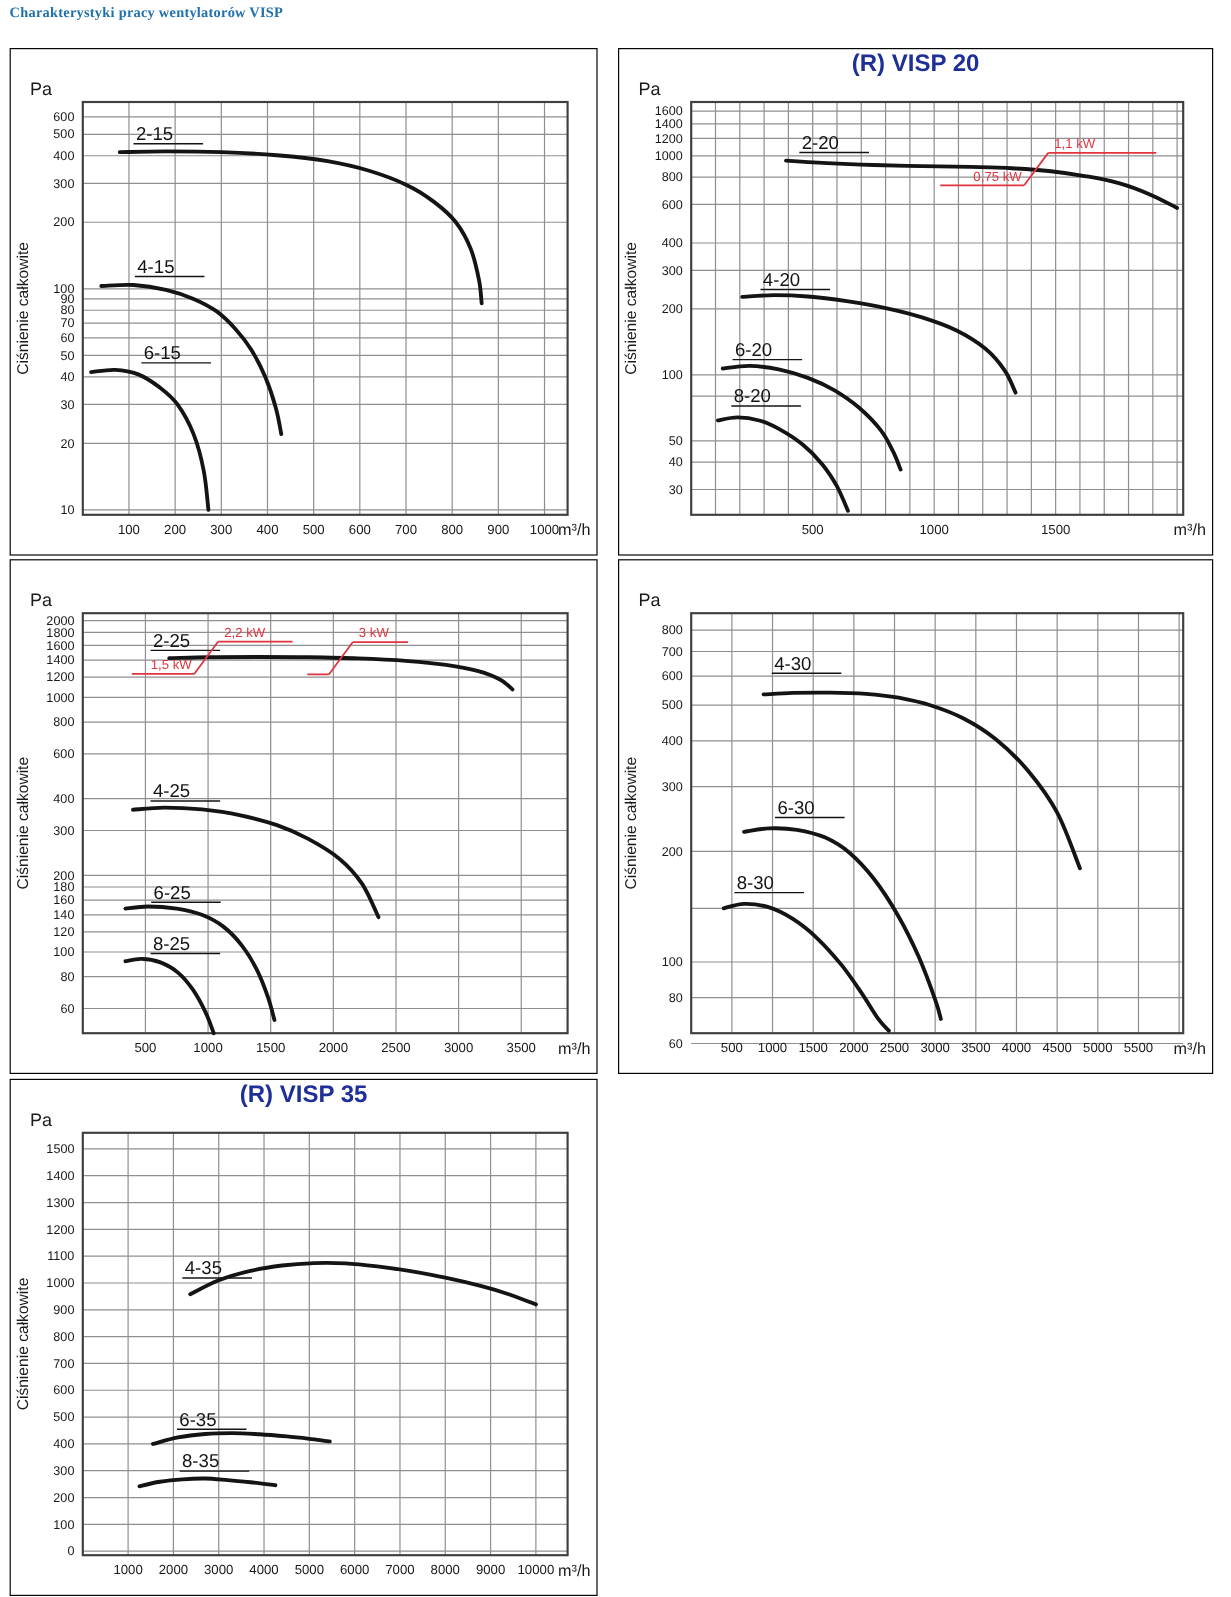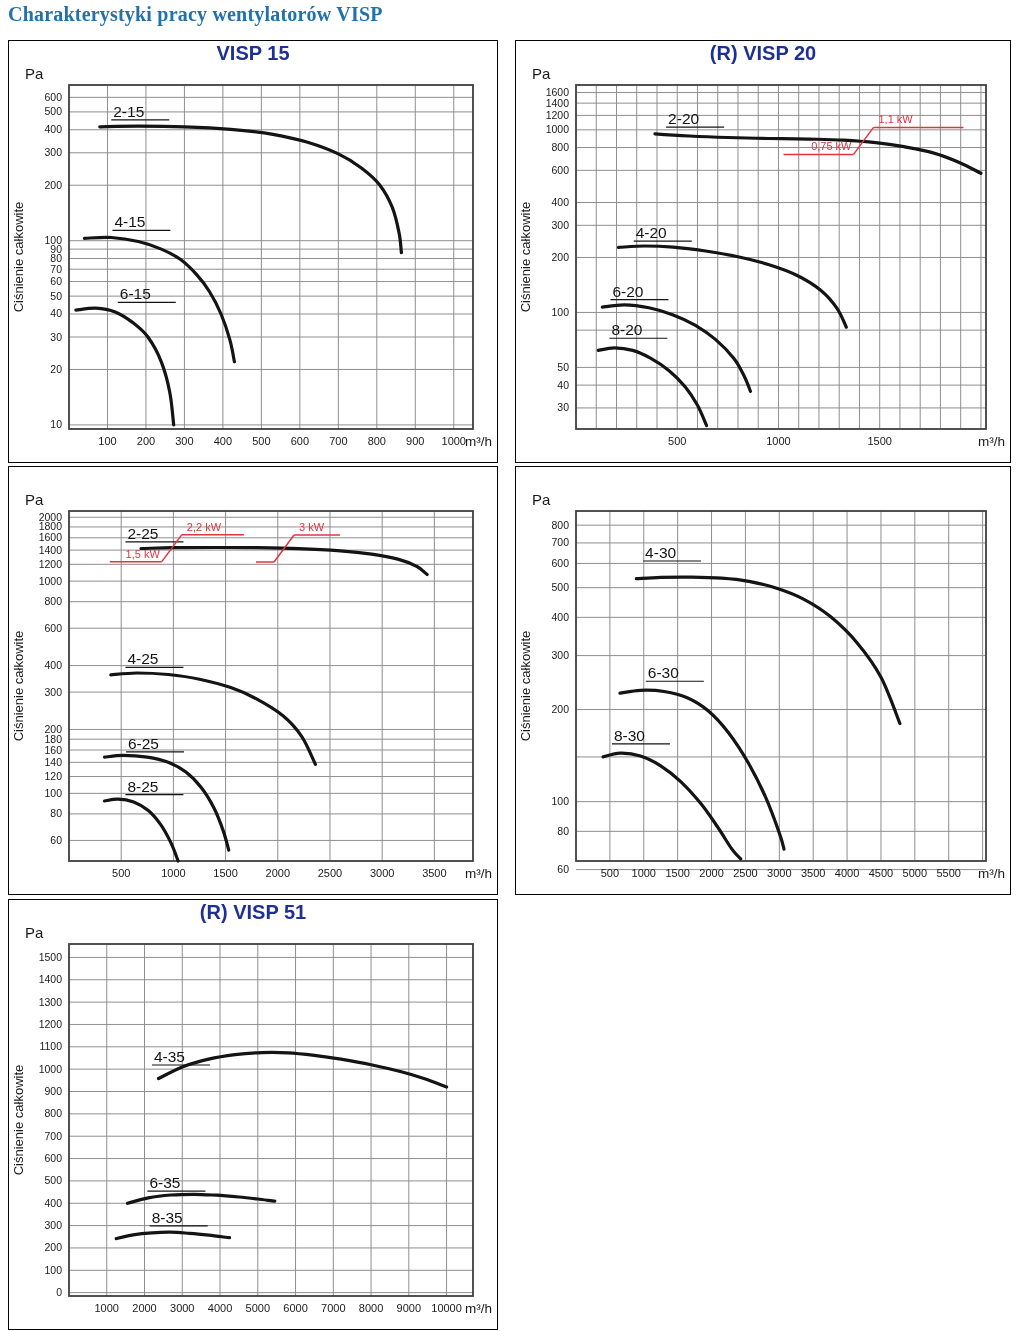--- a/index.html
+++ b/index.html
@@ -1,37 +1,36 @@
 <!DOCTYPE html>
 <html><head>
 <meta charset="utf-8">
 <style>
   html,body{margin:0;padding:0;background:#ffffff;}
   body{width:1026px;height:1331px;position:relative;font-family:"Liberation Sans",sans-serif;}
   .page{position:absolute;left:0;top:0;width:1026px;height:1331px;background:#fff;}
   h1.doc-header{position:absolute;left:8px;top:3px;margin:0;font-family:"Liberation Serif",serif;
-    font-size:20px;font-weight:bold;color:#2171ad;letter-spacing:.2px;}
+    font-size:12px;font-weight:bold;color:#2171ad;letter-spacing:.2px;}
   .panel{position:absolute;border:1.6px solid #050505;background:#fff;box-sizing:border-box;}
   .p1{left:8px;  top:40px; width:490px;height:423px;}
   .p2{left:515px;top:40px; width:496px;height:423px;padding-left:20px;}
   .p3{left:8px;  top:466px;width:490px;height:429px;}
   .p4{left:515px;top:466px;width:496px;height:429px;}
   .p5{left:8px;  top:899px;width:490px;height:431px;}
   .panel h2{position:absolute;top:1px;left:0;right:0;margin:0;text-align:center;
     font-size:20px;font-weight:bold;color:#1e2f96;}
   svg.chart{position:absolute;left:0;top:0;width:100%;height:100%;display:block;}
 </style>
 </head>
 <body>
 
 <div class="page">
   <h1 class="doc-header">Charakterystyki pracy wentylatorów VISP</h1>
 
   <div class="panel p1">
-    <h2>VISP 15</h2>
     <svg class="chart" id="svg-0" viewBox="0 0 488 421">
         <g stroke="#8f8f8f" stroke-width="1">
           <line x1="98.47619047619048" y1="44" x2="98.47619047619048" y2="388"></line>
           <line x1="136.95238095238096" y1="44" x2="136.95238095238096" y2="388"></line>
           <line x1="175.42857142857142" y1="44" x2="175.42857142857142" y2="388"></line>
           <line x1="213.9047619047619" y1="44" x2="213.9047619047619" y2="388"></line>
           <line x1="252.38095238095238" y1="44" x2="252.38095238095238" y2="388"></line>
           <line x1="290.85714285714283" y1="44" x2="290.85714285714283" y2="388"></line>
           <line x1="329.3333333333333" y1="44" x2="329.3333333333333" y2="388"></line>
           <line x1="367.8095238095238" y1="44" x2="367.8095238095238" y2="388"></line>
@@ -315,21 +314,21 @@
         <line x1="127.12396694214874" y1="93.99792227175479" x2="185.12396694214874" y2="93.99792227175479" stroke="#141414" stroke-width="1.2"></line>
         <path d="M104.0 226.2C107.4 225.8 117.0 223.6 124.4 223.3C131.7 223.0 140.2 223.2 148.1 224.5C156.0 225.8 164.5 227.8 171.8 231.0C179.2 234.3 185.4 238.1 192.1 243.8C198.9 249.6 205.7 256.9 212.5 265.7C219.3 274.5 226.6 285.9 232.8 296.7C239.0 307.6 244.7 319.2 249.8 330.7C254.8 342.3 260.3 357.4 263.3 366.0C266.4 374.6 267.3 379.4 268.0 382.1" fill="none" stroke="#141414" stroke-width="3.2" stroke-linecap="round"></path>
         <text x="131.83471074380165" y="211.24338874908597" font-size="15.5" text-anchor="start" fill="#141414" font-family="&quot;Liberation Sans&quot;,sans-serif">6-30</text>
         <line x1="129.83471074380165" y1="214.24338874908597" x2="187.83471074380165" y2="214.24338874908597" stroke="#141414" stroke-width="1.2"></line>
         <path d="M87.1 289.9C89.9 289.3 97.8 286.3 104.0 286.2C110.3 286.0 117.6 286.9 124.4 289.0C131.2 291.1 137.9 294.4 144.7 298.8C151.5 303.1 158.3 308.5 165.0 314.9C171.8 321.4 179.2 329.7 185.4 337.3C191.6 345.0 197.2 353.6 202.3 361.0C207.4 368.5 212.1 376.9 215.9 382.1C219.6 387.2 223.2 390.3 224.7 391.9" fill="none" stroke="#141414" stroke-width="3.2" stroke-linecap="round"></path>
         <text x="97.95041322314049" y="273.8409866820874" font-size="15.5" text-anchor="start" fill="#141414" font-family="&quot;Liberation Sans&quot;,sans-serif">8-30</text>
         <line x1="95.95041322314049" y1="276.8409866820874" x2="153.9504132231405" y2="276.8409866820874" stroke="#141414" stroke-width="1.2"></line>
       </svg>
   </div>
   <div class="panel p5">
-    <h2>(R) VISP 51</h2>
+    <h2>(R) VISP 35</h2>
     <svg class="chart" id="svg-4" viewBox="0 0 488 429">
         <g stroke="#8f8f8f" stroke-width="1">
           <line x1="97.75700934579439" y1="44" x2="97.75700934579439" y2="396"></line>
           <line x1="135.51401869158877" y1="44" x2="135.51401869158877" y2="396"></line>
           <line x1="173.27102803738316" y1="44" x2="173.27102803738316" y2="396"></line>
           <line x1="211.02803738317758" y1="44" x2="211.02803738317758" y2="396"></line>
           <line x1="248.78504672897196" y1="44" x2="248.78504672897196" y2="396"></line>
           <line x1="286.5420560747663" y1="44" x2="286.5420560747663" y2="396"></line>
           <line x1="324.29906542056074" y1="44" x2="324.29906542056074" y2="396"></line>
           <line x1="362.05607476635515" y1="44" x2="362.05607476635515" y2="396"></line>

